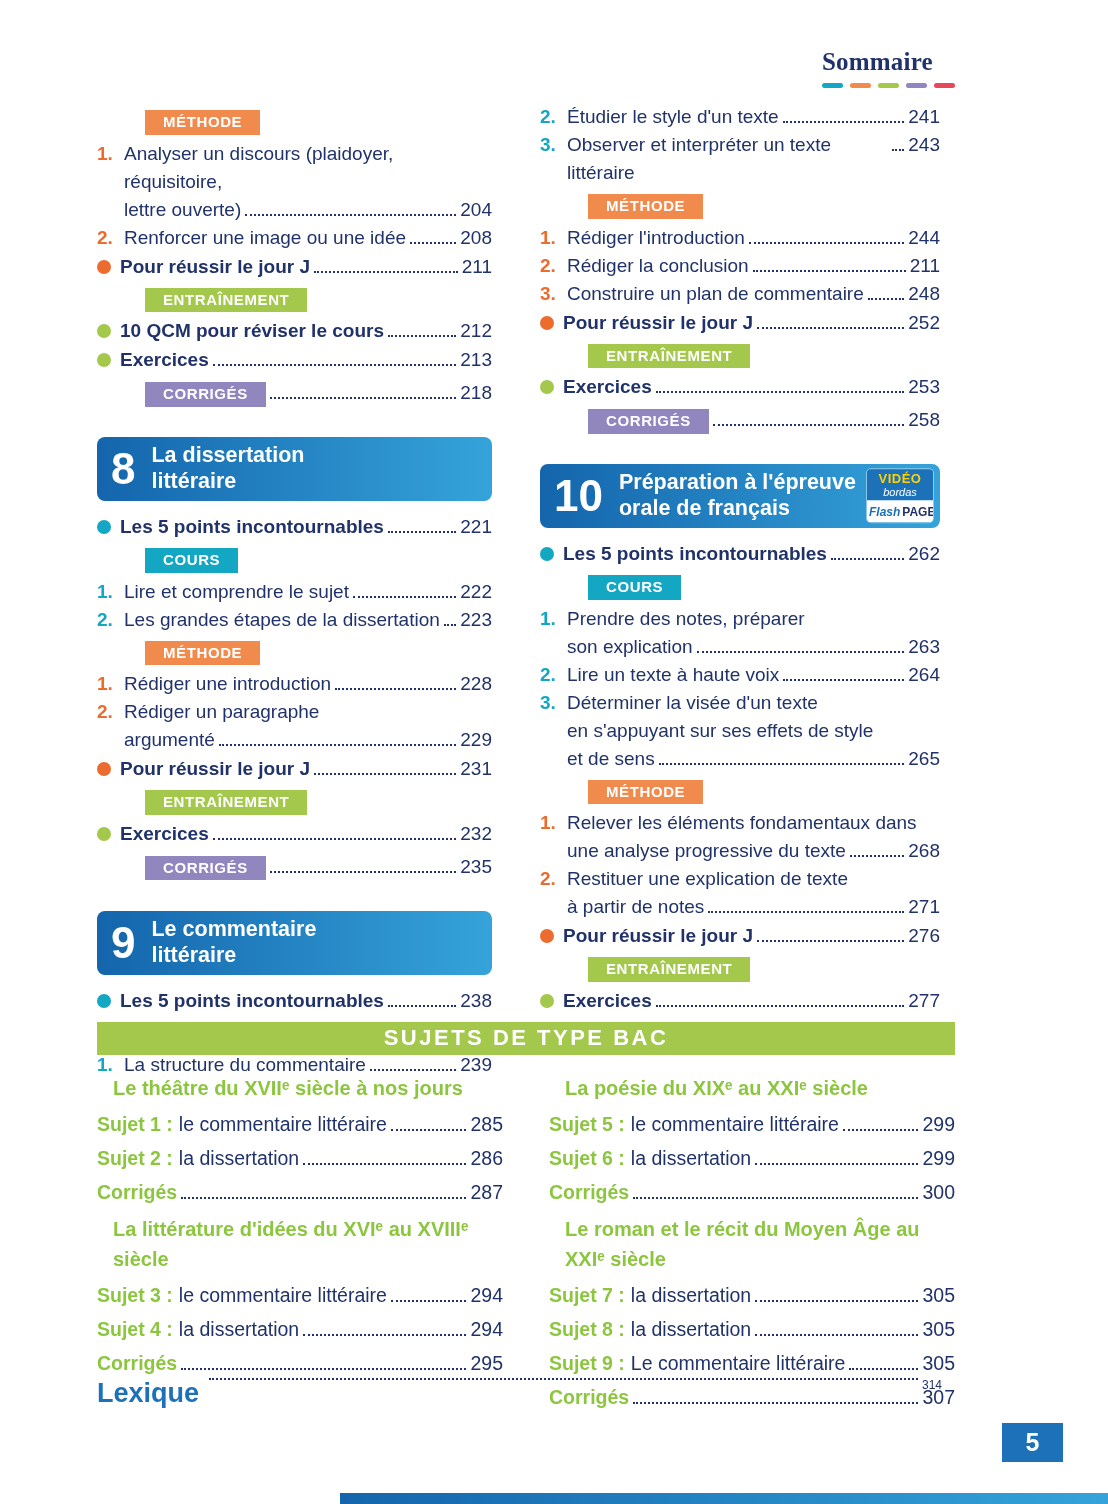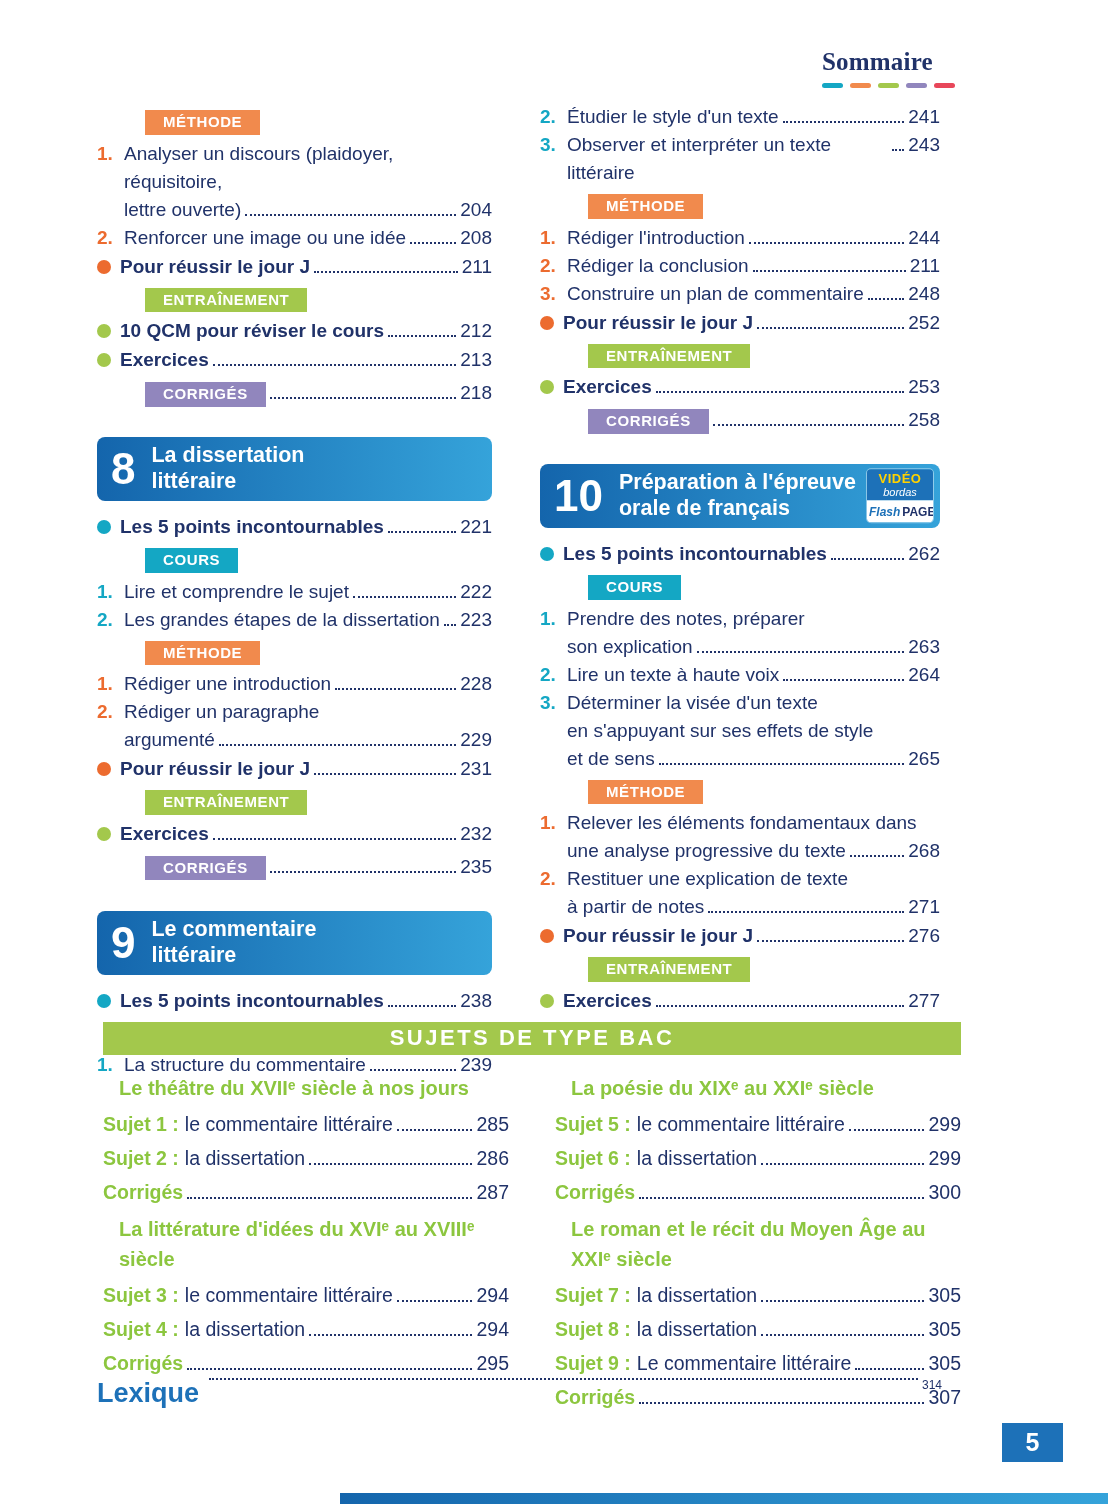--- a/index.html
+++ b/index.html
@@ -57,21 +57,21 @@
   .video-badge{position:absolute;right:7px;top:50%;transform:translateY(-50%);
     width:66px;border-radius:4px;overflow:hidden;text-align:center;box-shadow:0 0 0 1px rgba(255,255,255,.45);}
   .vb-top{background:var(--brand-blue);padding:3px 8px 2px;}
   .vb-video{color:var(--yellow);font-weight:bold;font-size:13px;letter-spacing:.5px;line-height:1.1;}
   .vb-bordas{color:#fff;font-style:italic;font-size:11px;line-height:1.1;}
   .vb-bottom{background:#fff;padding:2px;}
   .vb-flash{color:var(--brand-blue);font-weight:bold;font-style:italic;font-size:12px;}
   .vb-page{color:var(--navy);font-weight:bold;font-size:12px;margin-left:2px;}
 
   
-  .sujets{position:absolute;left:103px;top:1022px;width:858px;}
+  .sujets{position:absolute;left:97px;top:1022px;width:858px;}
   .banner{background:var(--green);color:#fff;font-weight:bold;font-size:22px;letter-spacing:2.5px;text-align:center;padding:3px 0 4px;}
   .sujets-cols{display:flex;gap:46px;margin-top:13px;}
   .sujets-col{flex:1;}
   .sujet-heading{color:var(--lime);font-weight:bold;font-size:20px;line-height:30px;margin:5px 16px 4px;}
   .sujet-row{line-height:34px;font-size:19.5px;}
   .sujet-label{color:var(--lime);font-weight:bold;}
   .sujet-text{margin-left:6px;}
 
   
   .lexique-row{position:absolute;left:97px;top:1378px;width:845px;display:flex;align-items:flex-start;}

